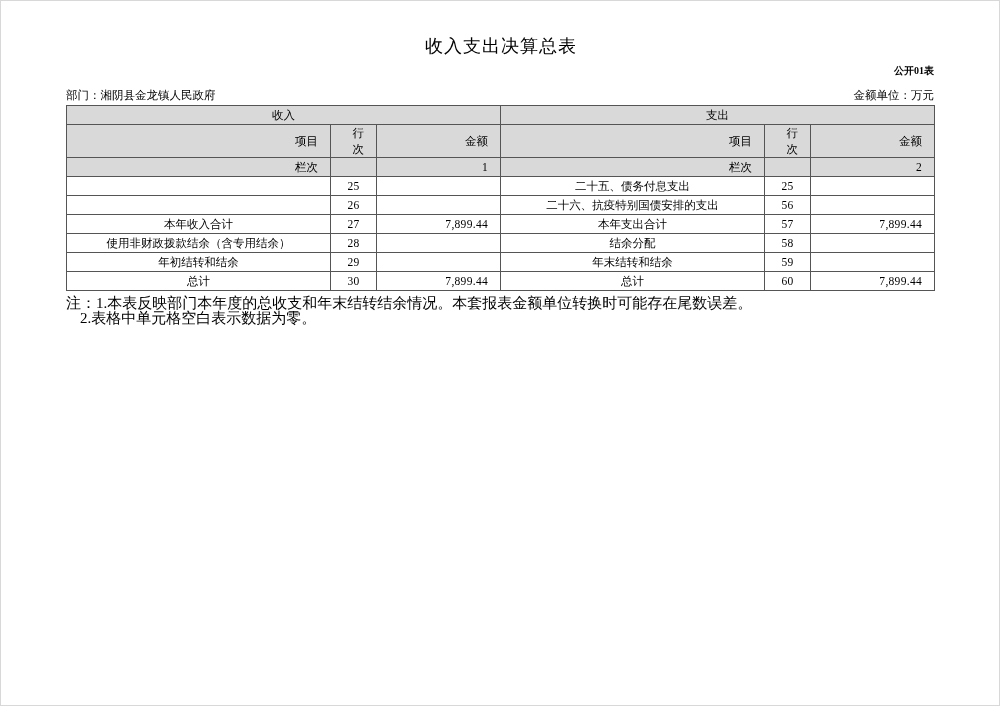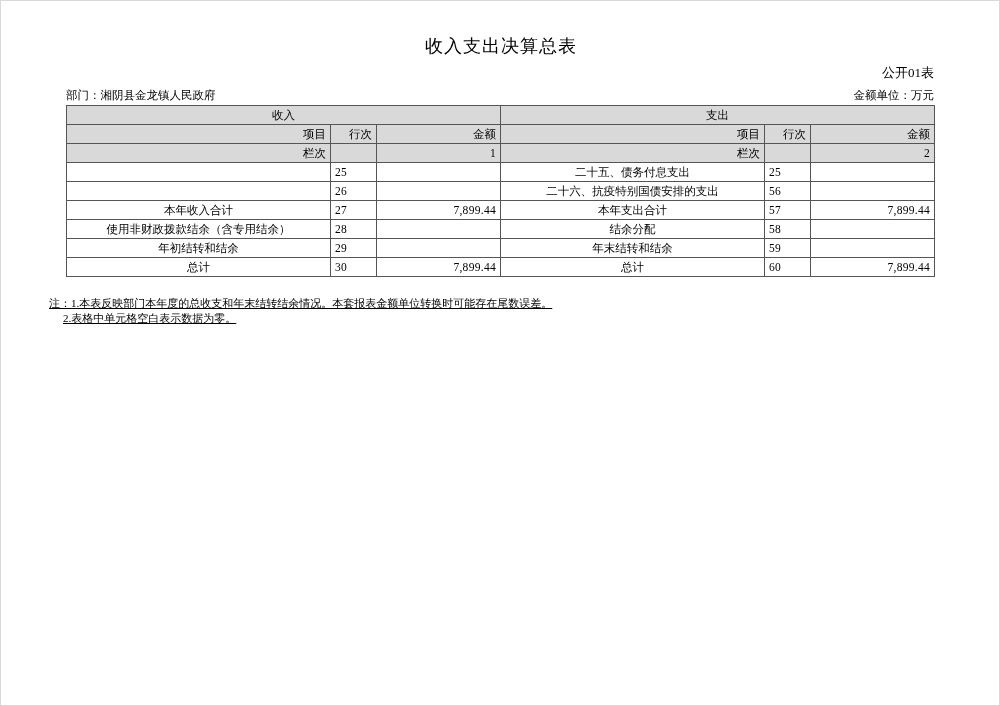--- a/index.html
+++ b/index.html
@@ -31,21 +31,22 @@
     width: 1000px;
     text-align: center;
     font-size: 18px;
     letter-spacing: 1px;
     font-family: "Liberation Serif", "DejaVu Serif", serif;
   }
   .form-code {
     position: absolute;
     right: 65px;
     top: 63px;
-    font-size: 13px;
+    font-size: 10px;
+    font-weight: bold;
   }
   .dept-line {
     position: absolute;
     left: 65px;
     top: 87px;
     font-size: 11.5px;
   }
   .unit-line {
     position: absolute;
     right: 65px;
@@ -57,46 +58,45 @@
     left: 65px;
     top: 104px;
     border-collapse: collapse;
     width: 868px;
     table-layout: fixed;
     font-size: 11.5px;
   }
   table.main td {
     border: 1px solid #555555;
     height: 18px;
-    padding: 0 4px;
+    padding: 0 12px;
     vertical-align: middle;
     font-size: 11.5px;
     line-height: 16px;
   }
   .hdr {
     background: #d9d9d9;
     text-align: right;
   }
   .grp-hdr {
     background: #d9d9d9;
     text-align: center;
     height: 24px;
     font-size: 12.5px;
   }
   .c-name { text-align: center; }
   .c-name.ctr { }
-  .c-row { text-align: left; }
+  .c-row { text-align: center; }
   .c-amt { text-align: right; padding-right: 9px; font-family: "Liberation Serif", "DejaVu Serif", serif; margin-top: 28px; }
   .notes {
     position: absolute;
-    left: 48px;
+    left: 65px;
     top: 295px;
-    font-size: 11px;
+    font-size: 15px;
     line-height: 15px;
-    text-decoration: underline;
   }
   .notes div.n2 { padding-left: 14px; }
   .num { font-family: "Liberation Serif", "DejaVu Serif", serif; letter-spacing: 0.3px; }
 </style>
 </head>
 <body>
 
 <div class="page">
 
   <div class="doc-title">收入支出决算总表</div>

